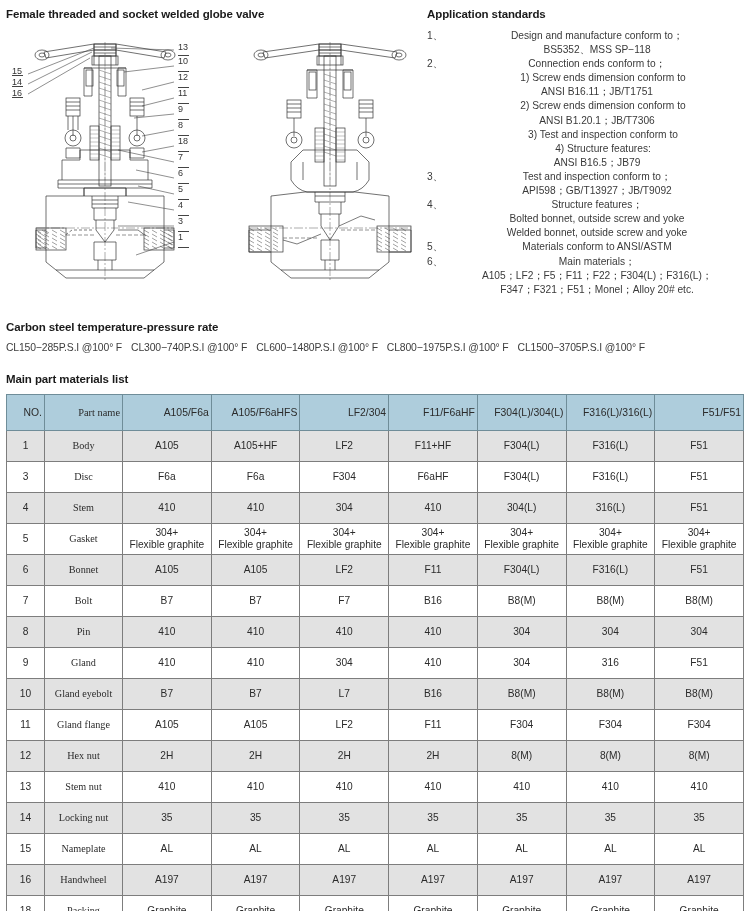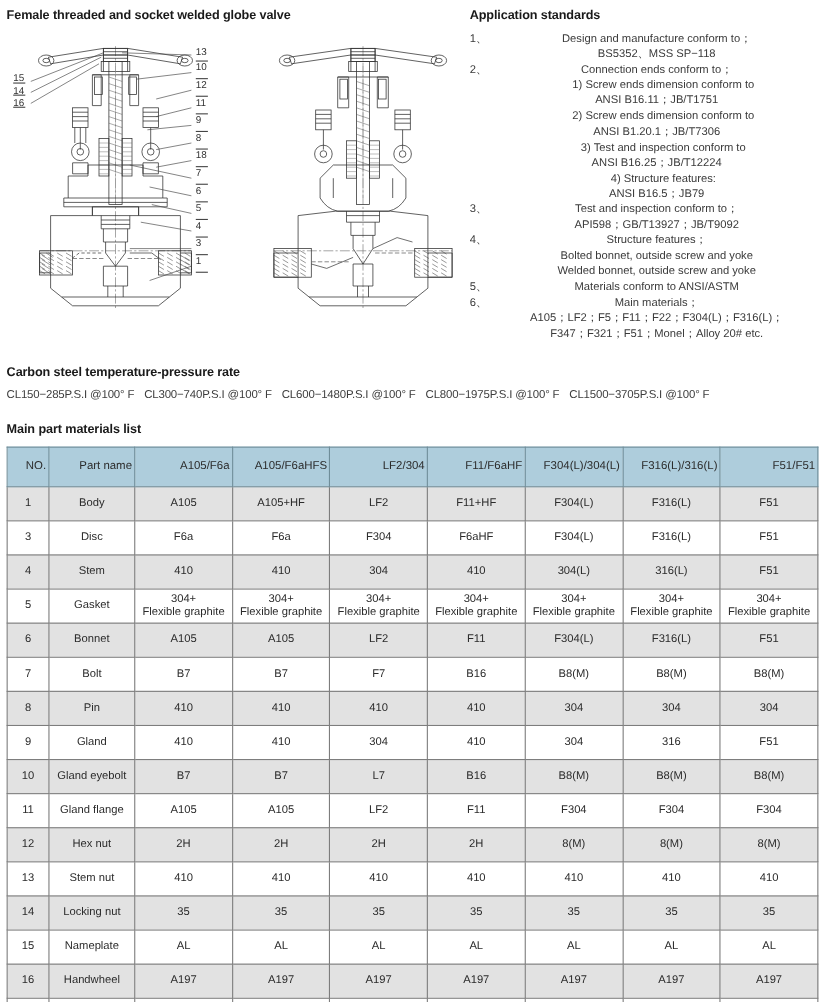--- a/index.html
+++ b/index.html
@@ -82,21 +82,21 @@
     font-size: 10.4px;
     text-align: right;
   }
   table.mat tbody tr.odd td { background: #e2e2e2; }
   table.mat tbody tr.even td { background: #ffffff; }
   td.two-line { font-size: 8.4px; line-height: 9.6px; }
   td.two-line .l1 { display: block; }
   td.two-line .l2 { display: block; }
 
   .col-no { width: 38px; }
-  .col-pn { width: 78px; }
+  .col-pn { width: 78px; font-family: Liberation Serif, serif; }
 
   
   .callout { font-family: "Liberation Sans", sans-serif; }
 </style>
 </head>
 <body>
 
 <div class="page">
 
   <div class="top-wrap">
@@ -355,21 +355,20 @@
           </div>
           <div class="app-item">
             <div class="app-num">2、</div>
             <div class="app-body">
               <div>Connection ends conform to；</div>
               <div class="app-sub">1) Screw ends dimension conform to</div>
               <div>ANSI B16.11；JB/T1751</div>
               <div class="app-sub">2) Screw ends dimension conform to</div>
               <div>ANSI B1.20.1；JB/T7306</div>
               <div class="app-sub">3) Test and inspection conform to</div>
-              <div>ANSI B16.25；JB/T12224</div>
               <div class="app-sub">4) Structure features:</div>
               <div>ANSI B16.5；JB79</div>
             </div>
           </div>
           <div class="app-item">
             <div class="app-num">3、</div>
             <div class="app-body">
               <div>Test and inspection conform to；</div>
               <div>API598；GB/T13927；JB/T9092</div>
             </div>

